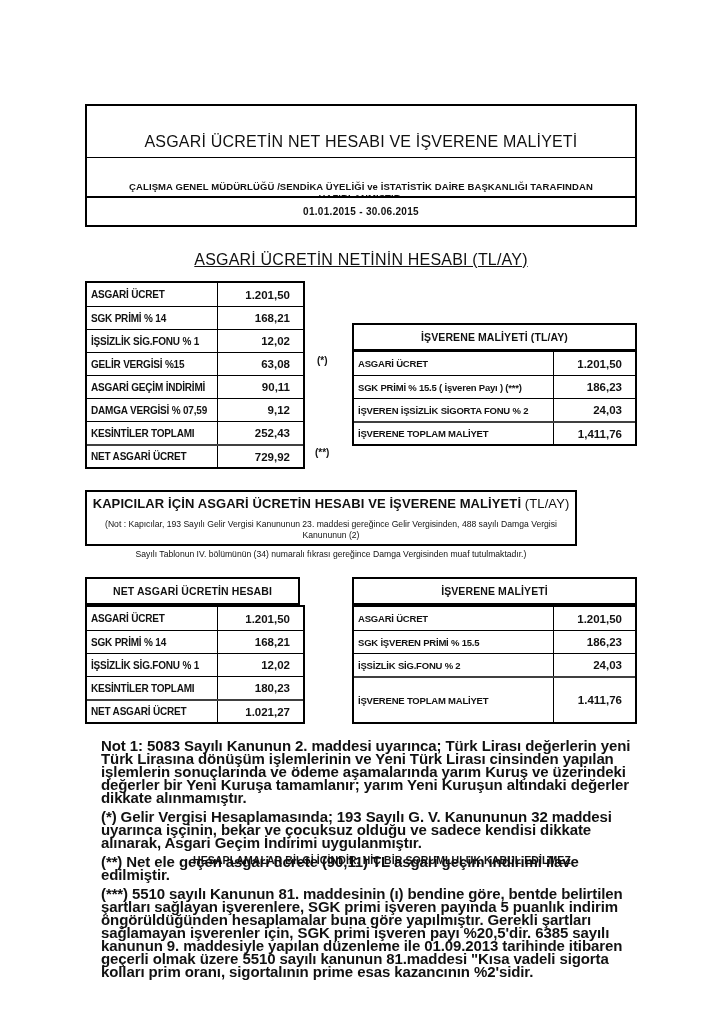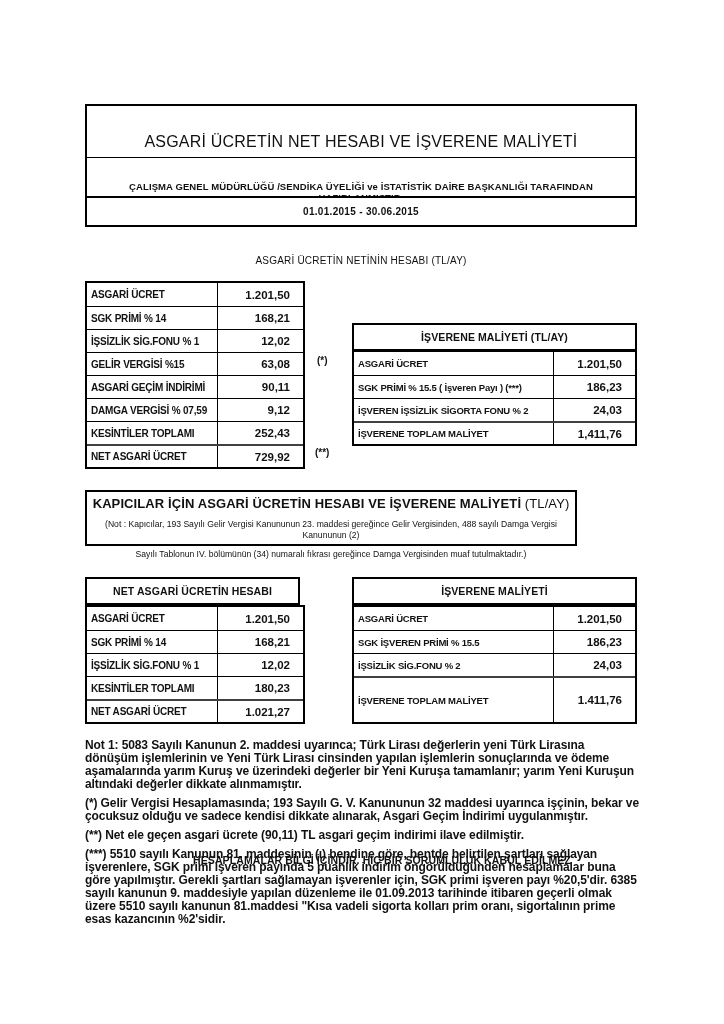--- a/index.html
+++ b/index.html
@@ -10,21 +10,21 @@
     overflow:hidden;
   }
   .abs{position:absolute; box-sizing:border-box;}
   .box{border:2px solid #000; background:#fff;}
   .center{display:flex; align-items:center; justify-content:center; text-align:center;margin-top:20px;}
 
   
   .hdr-title{height:31px; border-bottom:1px solid #000; font-size:16px; letter-spacing:.2px;}
   .hdr-sub{height:27px; font-size:9.5px; font-weight:bold; letter-spacing:.1px;}
   .date-box{font-size:10px; font-weight:bold; letter-spacing:.3px;}
-  .sec-title{font-size:10px; letter-spacing:.2px;}
+  .sec-title{font-size:16px; letter-spacing:.2px;text-decoration:underline;}
 
   
   .vtable{border:2px solid #000; background:#fff;}
   .trow{display:flex; height:23px; border-top:1px solid #000; box-sizing:border-box;}
   .trow:first-child{border-top:none;}
   .vtable .trow:last-child{border-top:2px solid #404040;}
   .tall-last .trow:last-child{height:46px;}
   .tlabel{
     flex:0 0 var(--lw,131px); border-right:1px solid #000;
     font-weight:bold; font-size:10px; letter-spacing:-.2px;
@@ -38,21 +38,21 @@
     padding-right:13px; box-sizing:border-box;
   }
   .marker{font-size:10px; font-weight:bold;}
 
   .subhdr{font-size:10.5px; font-weight:bold; letter-spacing:.1px;}
   .kap-title{font-size:13px; font-weight:bold; letter-spacing:.1px; margin-top:4px;}
   .kap-title .suffix{font-weight:normal;}
   .kap-note{font-size:8.6px; line-height:11px; margin-top:8px;}
 
   .footnotes{width:555px;}
-  .footnote{font-size:12px; font-weight:bold; line-height:13px; margin:0 0 6px 0; letter-spacing:-.1px;}
+  .footnote{font-size:15px; font-weight:bold; line-height:13px; margin:0 0 6px 16px; letter-spacing:-.1px;}
   .disclaimer{width:100%; text-align:center; font-size:10.5px; font-weight:bold; letter-spacing:.1px;}
 </style>
 </head>
 <body>
 
 <div class="page">
 
   <div class="abs box" style="left:85px; top:104px; width:552px;">
     <div class="hdr-title center">ASGARİ ÜCRETİN NET HESABI VE İŞVERENE MALİYETİ</div>
     <div class="hdr-sub center">ÇALIŞMA GENEL MÜDÜRLÜĞÜ /SENDİKA ÜYELİĞİ ve İSTATİSTİK DAİRE BAŞKANLIĞI TARAFINDAN HAZIRLANMIŞTIR.</div>

